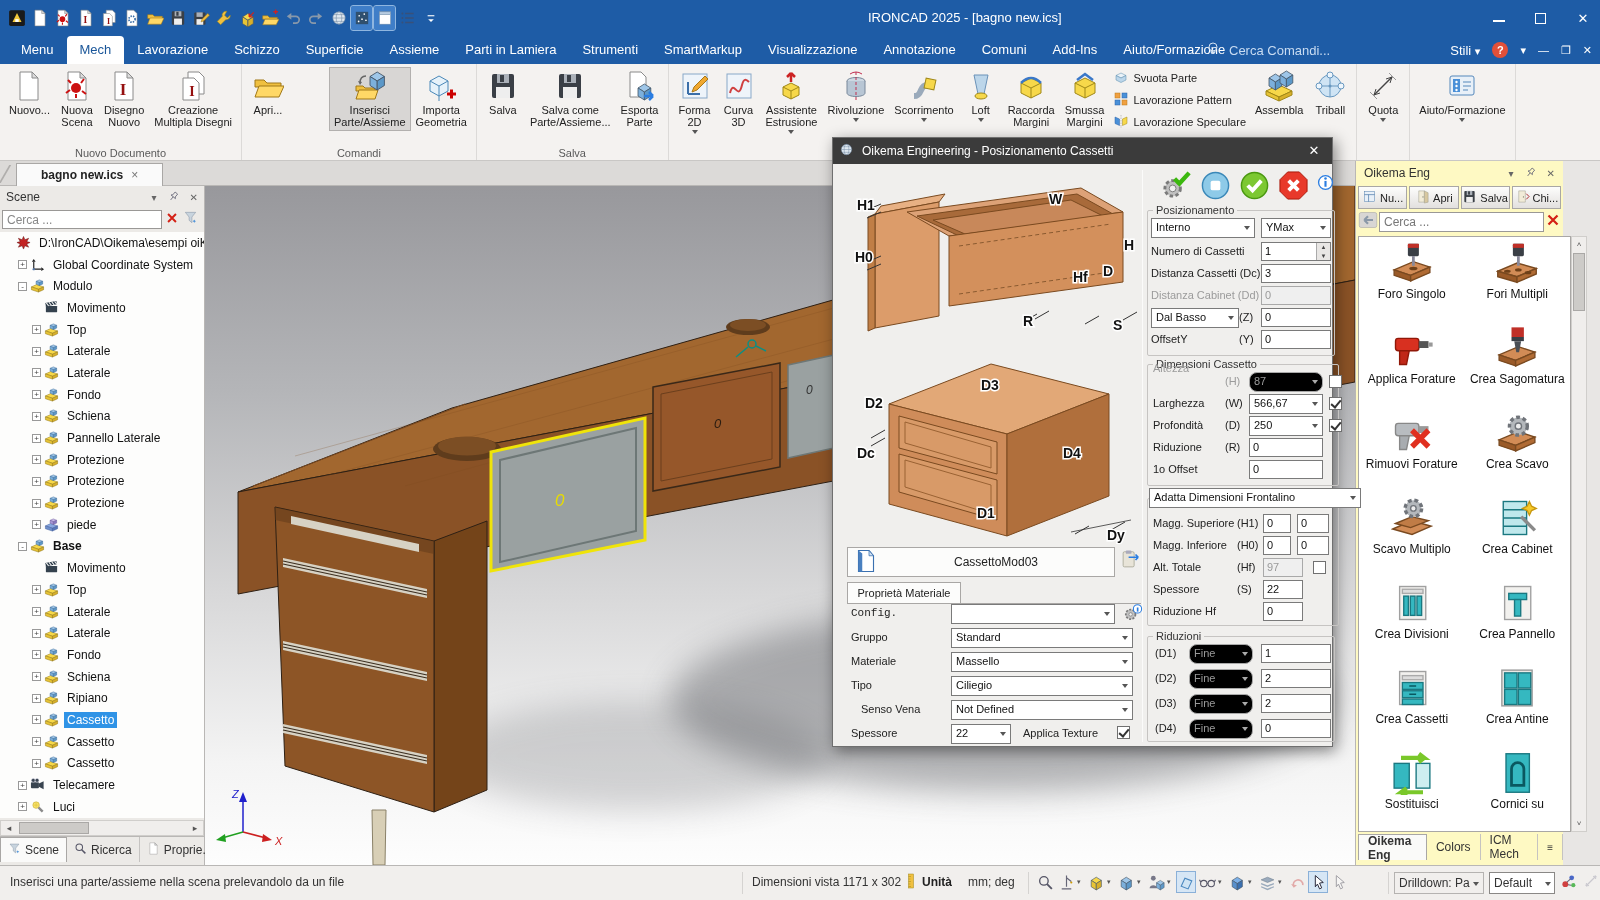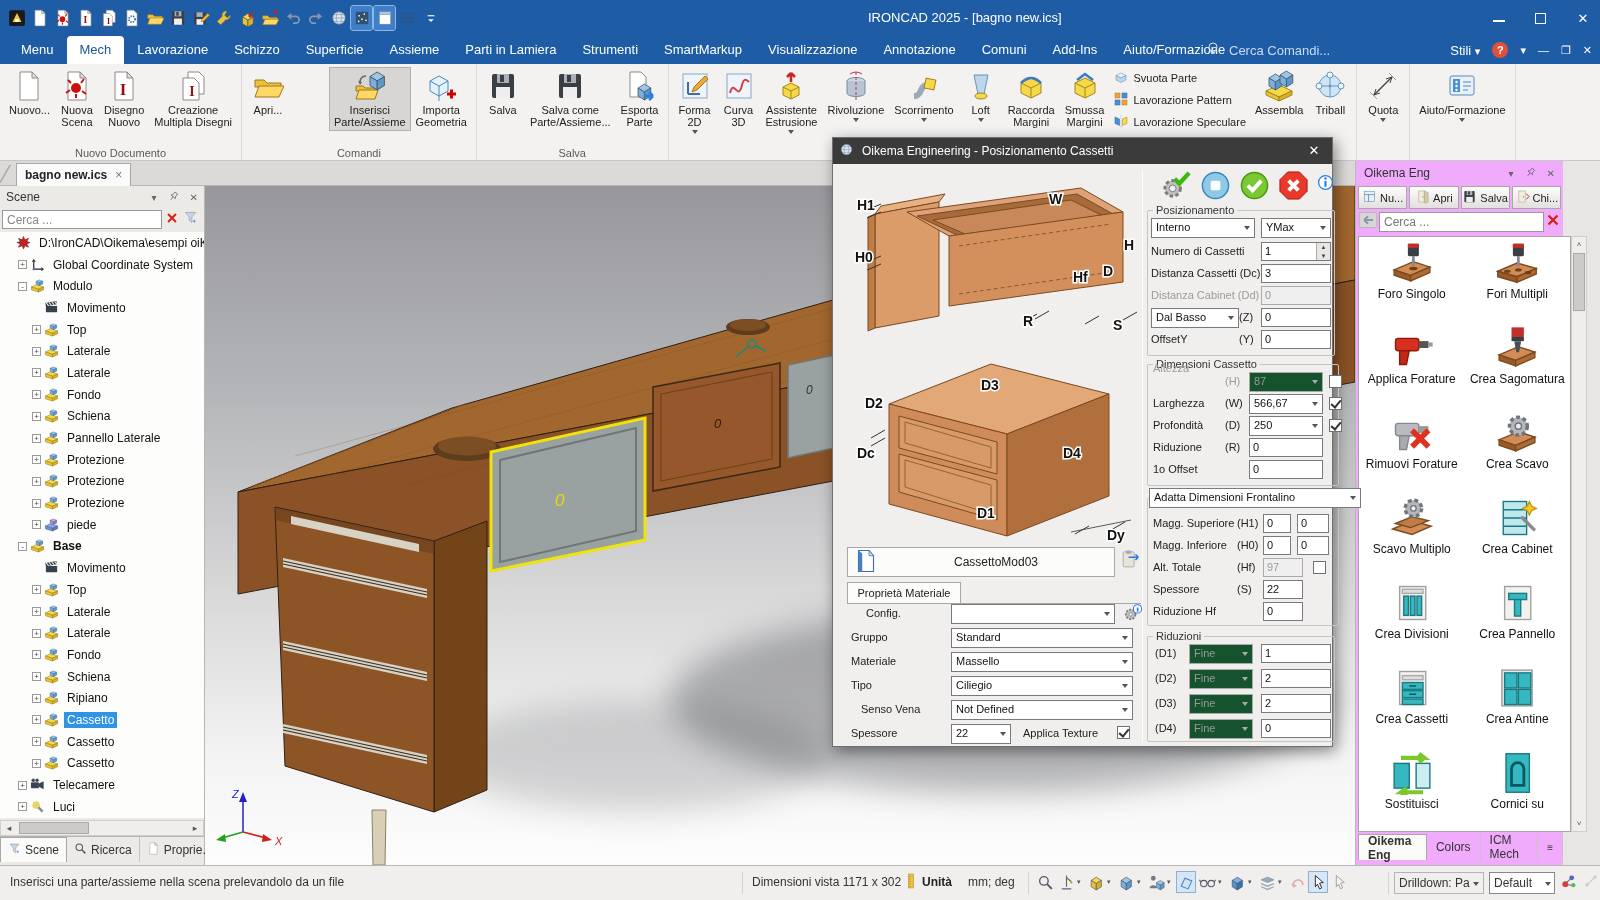--- a/index.html
+++ b/index.html
@@ -36,21 +36,21 @@
   .rbtn.sel { background:#d8d6d4; border-color:#b2b0ae;margin-left:39px; }
   .ricon { width:32px; height:32px; display:block; }
   .rlabel { font-size:11px; line-height:12px; text-align:center; color:#222; white-space:pre-line; margin-top:2px; }
   .rarrow { width:0; height:0; border-left:3.5px solid transparent; border-right:3.5px solid transparent; border-top:4px solid #555; margin-top:2px; }
   .rglabel { position:absolute; left:0; bottom:1px; width:100%; text-align:center; font-size:11px; color:#5a5a5a; }
   .rstack { display:flex; flex-direction:column; justify-content:flex-start; gap:4px; padding:2px 4px; }
   .rsbtn { display:flex; align-items:center; gap:4px; font-size:11px; color:#222; height:18px; }
 
   
   #docstrip { position:absolute; left:0; top:161px; width:1355px; height:25px; background:#dcdad8; border-bottom:1px solid #b9b7b5; }
-  #doctab { position:absolute; left:16px; top:2px; height:23px; background:#fafafa; border:1px solid #a9a7a5; border-bottom:none; padding:0 8px; display:flex; align-items:center; gap:8px; font-size:12px; font-weight:bold; color:#222; }
+  #doctab { position:absolute; left:16px; top:2px; height:23px; background:#fafafa; border:1px solid #a9a7a5; border-bottom:none; padding:0 24px; display:flex; align-items:center; gap:8px; font-size:12px; font-weight:bold; color:#222; }
   #doctab .closex { color:#777; font-weight:normal; }
   .slashes { position:absolute; left:4px; top:4px; width:10px; height:18px; border-left:2px solid #b0aeac; transform:skewX(-30deg); }
 
   
   #left-panel { position:absolute; left:0; top:186px; width:205px; height:679px; background:#eceae7; border-right:1px solid #b9b7b5; }
   #lp-header { height:22px; display:flex; align-items:center; padding:0 6px; font-size:12px; color:#333; }
   #lp-header .sp { flex:1; }
   .hicon { color:#666; font-size:10px; margin-left:10px; }
   #lp-search { position:relative; height:22px; display:flex; align-items:center; }
   #lp-search .sinput { margin-left:2px; width:160px; height:19px; background:#fff; border:1px solid #9a9896; color:#888; font-size:12px; padding-left:4px; line-height:18px; }
@@ -78,40 +78,40 @@
   #dlg-title .t { margin-left:8px; }
   #dlg-close { position:absolute; right:10px; top:5px; width:16px; height:16px; color:#fff; font-size:13px; text-align:center; line-height:16px; }
   .vdivider { position:absolute; left:309px; top:32px; width:1px; height:572px; background:#c2c0be; border-right:1px solid #fbfbfa; }
   .gbox { position:absolute; border:1px solid #c6c4c2; border-radius:2px; }
   .glabel { position:absolute; font-size:11px; color:#333; background:#f0efed; padding:0 3px; }
   .dlabel-txt { position:absolute; font-size:11px; color:#222; white-space:nowrap; }
   .dlabel-txt.dis { color:#9b9b9b; }
   .din { position:absolute; background:#fff; border:1px solid #7a7a7a; font-size:11px; color:#111; padding:2px 3px 0 3px; }
   .din.dis { background:#efefef; color:#9a9a9a; border-color:#a9a9a9; }
   .dcombo { position:absolute; background:#fff; border:1px solid #7a7a7a; font-size:11px; color:#111; padding:2px 16px 0 4px; overflow:hidden; white-space:nowrap; }
-  .dcombo.dis { background:#14532d; color:#9a9a9a; border-color:#a9a9a9; }
+  .dcombo.dis { background:#000000; color:#9a9a9a; border-color:#a9a9a9;border-radius:8px; }
   .dcombo::after { content:""; position:absolute; right:4px; top:7px; border-left:3.5px solid transparent; border-right:3.5px solid transparent; border-top:4px solid #555; }
   .dcombo.dis::after { border-top-color:#aaa; }
   .cb { position:absolute; width:13px; height:13px; background:#fff; border:1px solid #707070; }
   .cb.checked::after { content:""; position:absolute; left:3px; top:0px; width:4px; height:8px; border:solid #333; border-width:0 2px 2px 0; transform:rotate(40deg); }
   .spinner { position:absolute; background:#fff; border:1px solid #7a7a7a; font-size:11px; padding:2px 16px 0 3px; }
   .spinner .ud { position:absolute; right:0; top:0; width:14px; height:100%; border-left:1px solid #aaa; display:flex; flex-direction:column; }
   .spinner .ud span { flex:1; font-size:6px; line-height:8px; text-align:center; color:#444; background:#e8e6e4; }
   #dlg-filebar { position:absolute; left:14px; top:409px; width:268px; height:30px; background:#fcfcfb; border:1px solid #a9a7a5; display:flex; align-items:center; }
   #dlg-filebar .fn { flex:1; text-align:center; font-size:12px; color:#222; }
   #dlg-fileicon2 { position:absolute; left:286px; top:411px; width:22px; height:26px; }
   #mat-tab { position:absolute; left:14px; top:444px; width:114px; height:22px; background:#fcfcfb; border:1px solid #a9a7a5; border-bottom:none; font-size:11px; text-align:center; line-height:21px; color:#222; }
   #mat-box { position:absolute; left:14px; top:465px; width:294px; height:140px; border-top:1px solid #a9a7a5; }
   #dlg-toolbar { position:absolute; left:328px; top:32px; width:170px; height:32px; }
   #dlg-toolbar .tbico { position:absolute; top:0; }
   .diagram { position:absolute; left:8px; }
   .dlgx { position:absolute; font-weight:bold; font-size:14px; fill:#111; paint-order:stroke; stroke:#fff; stroke-width:3px; }
 
   
-  #right-panel { position:absolute; left:1355px; top:161px; width:208px; height:704px; background:#f0abfc; border-left:1px solid #b9b7b5; }
+  #right-panel { position:absolute; left:1355px; top:161px; width:208px; height:704px; background:#fef9c3; border-left:1px solid #b9b7b5; }
   #rp-header { height:24px; display:flex; align-items:center; padding:0 8px; font-size:12px; color:#333; }
   #rp-header .sp { flex:1; }
   #rp-buttons { display:flex; gap:2px; margin:1px 2px; }
   .rpbtn { flex:1; height:23px; background:linear-gradient(#fdfdfc,#e2e0de); border:1px solid #a9a7a5; display:flex; align-items:center; justify-content:center; gap:3px; font-size:11px; color:#222; }
   #rp-search { display:flex; align-items:center; margin:1px 2px; gap:1px; }
   #rp-search .sinput { flex:1; height:20px; background:#fff; border:1px solid #9a9896; color:#777; font-size:12px; padding-left:4px; line-height:19px; }
   #rp-tools { position:absolute; left:2px; top:75px; width:213px; height:596px; background:#fff; border:1px solid #a9a7a5; display:grid; grid-template-columns:1fr 1fr; grid-auto-rows:85px; padding-top:4px; }
   .tool { display:flex; flex-direction:column; align-items:center; }
   .tool .ticon { width:44px; height:44px; }
   .tool .tlabel { font-size:12px; color:#111; text-align:center; line-height:13px; margin-top:3px; width:100px; }
@@ -1449,21 +1449,21 @@
       <div class="din" style="left: 428px; top: 506px; width: 70px; height: 19px;">1</div>
       <div class="dlabel-txt" style="left: 322px; top: 534px;">(D2)</div>
       <div class="dcombo dis" style="left: 356px; top: 531px; width: 64px; height: 20px;">Fine</div>
       <div class="din" style="left: 428px; top: 531px; width: 70px; height: 19px;">2</div>
       <div class="dlabel-txt" style="left: 322px; top: 559px;">(D3)</div>
       <div class="dcombo dis" style="left: 356px; top: 556px; width: 64px; height: 20px;">Fine</div>
       <div class="din" style="left: 428px; top: 556px; width: 70px; height: 19px;">2</div>
       <div class="dlabel-txt" style="left: 322px; top: 584px;">(D4)</div>
       <div class="dcombo dis" style="left: 356px; top: 581px; width: 64px; height: 20px;">Fine</div>
       <div class="din" style="left: 428px; top: 581px; width: 70px; height: 19px;">0</div>
-      <div class="dlabel-txt" style="left: 33px; top: 469px;">Config.</div>
+      <div class="dlabel-txt" style="left: 18px; top: 469px; font-family: Liberation Mono, monospace;">Config.</div>
       <div class="dcombo" style="left: 118px; top: 466px; width: 164px; height: 20px;"></div>
       <span style="position: absolute; left: 288px; top: 464px;"><svg width="22" height="22" viewBox="0 0 32 32">
           <circle cx="14" cy="18" r="7" fill="#c0c0c0" stroke="#7a7a7a" stroke-width="2.5" stroke-dasharray="3 2"></circle>
           <circle cx="14" cy="18" r="2.5" fill="#f0f0f0" stroke="#7a7a7a"></circle>
           <circle cx="24" cy="10" r="6" fill="#fff" stroke="#2a7de1" stroke-width="1.5"></circle>
           <rect x="23" y="8" width="2.4" height="6" fill="#2a7de1"></rect>
         </svg></span>
       <div class="dlabel-txt" style="left: 18px; top: 493px;">Gruppo</div>
       <div class="dcombo" style="left: 118px; top: 490px; width: 182px; height: 20px;">Standard</div>
       <div class="dlabel-txt" style="left: 18px; top: 517px;">Materiale</div>

